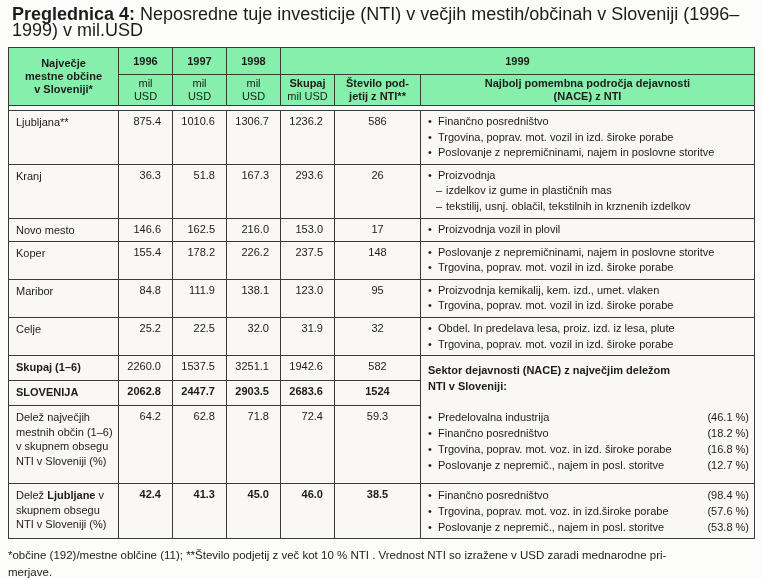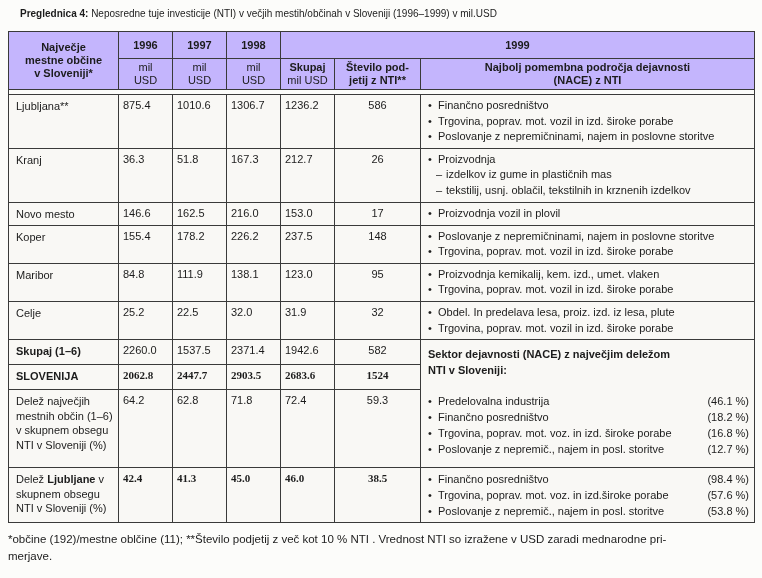--- a/index.html
+++ b/index.html
@@ -7,63 +7,63 @@
   .page {
     width: 762px; height: 578px;
     background: #fcfcfa;
     font-family: "Liberation Sans", sans-serif;
     color: #1c1c1c;
     padding: 4px 8px 0 8px;
     position: relative;
     overflow: hidden;
   }
   .b { font-weight: bold; }
-  .title { margin: 2px 0 9px 12px; font-size: 10px; line-height: 16px; }
+  .title { margin: 2px 0 9px 4px; font-size: 18px; line-height: 16px; }
 
   table.nti {
     border-collapse: collapse;
     table-layout: fixed;
     width: 746px;
     background: #f9f8f5;
     border: 1px solid #3a3a3a;
   }
   th, td {
     border: 1px solid #3a3a3a;
     font-size: 11px;
     vertical-align: top;
     padding: 3px 4px;
   }
   thead th {
-    background: #c4b5fd;
+    background: #86efac;
     text-align: center;
     vertical-align: middle;
     font-weight: normal;
     padding: 2px;
     line-height: 13px;
   }
   thead th .hl { display: block; line-height: 13px; }
   thead tr.sub th { border-bottom: none; }
   tr.gap td {
     height: 5px; padding: 0;
     background: #fcfcfa;
     border-left: none; border-right: none;
     border-top: 1px solid #3a3a3a;
     border-bottom: 1px solid #3a3a3a;
   }
   td.name { padding: 4px 4px 3px 7px; line-height: 14.5px; }
-  td.num  { text-align: left; padding-right: 11px; padding-top: 4px; }
+  td.num  { text-align: right; padding-right: 11px; padding-top: 4px; }
   td.cnt  { text-align: center; padding-top: 4px; }
   td.act  { padding: 3px 5px 3px 7px; }
   .line { line-height: 15.6px; white-space: nowrap; overflow: hidden; }
   .line .mk { display: inline-block; width: 10px; }
   .line.dash { padding-left: 8px; }
   .pline { display: flex; justify-content: space-between; line-height: 16px; }
   .pline .mk { display: inline-block; width: 10px; }
   .pline .pct { padding-left: 4px; }
-  tr.boldvals td.num, tr.boldvals td.cnt { font-weight: bold; font-family: Liberation Serif, serif; }
+  tr.boldvals td.num, tr.boldvals td.cnt { font-weight: bold; }
   td.sector { padding: 6px 5px 3px 7px; margin-left: 14px; }
   .sector-heading { font-weight: bold; line-height: 16px; margin-bottom: 15px; }
   .sector-heading span { display: block; }
   .notes { margin-top: 8px; font-size: 11.5px; }
   .opombe { display: flex; }
   .opombe .lbl { width: 54px; flex: 0 0 54px; font-weight: bold; }
   .note-body { flex: 1; line-height: 16.5px; }
   .note-body span { display: block; }
 </style>
 </head>
@@ -139,21 +139,21 @@
           <div class="line"><span class="mk">•</span><span>Trgovina, poprav. mot. vozil in izd. široke porabe</span></div>
           <div class="line"><span class="mk">•</span><span>Poslovanje z nepremičninami, najem in poslovne storitve</span></div>
         </td>
       </tr>
 
       <tr style="height:53px">
         <td class="name">Kranj</td>
         <td class="num">36.3</td>
         <td class="num">51.8</td>
         <td class="num">167.3</td>
-        <td class="num">212.7</td>
+        <td class="num">293.6</td>
         <td class="cnt">26</td>
         <td class="act">
           <div class="line"><span class="mk">•</span><span>Proizvodnja</span></div>
           <div class="line dash"><span class="mk">–</span><span>izdelkov iz gume in plastičnih mas</span></div>
           <div class="line dash"><span class="mk">–</span><span>tekstilij, usnj. oblačil, tekstilnih in krznenih izdelkov</span></div>
         </td>
       </tr>
 
       <tr style="height:23px">
         <td class="name">Novo mesto</td>
@@ -203,21 +203,21 @@
         <td class="act">
           <div class="line"><span class="mk">•</span><span>Obdel. In predelava lesa, proiz. izd. iz lesa, plute</span></div>
           <div class="line"><span class="mk">•</span><span>Trgovina, poprav. mot. vozil in izd. široke porabe</span></div>
         </td>
       </tr>
 
       <tr style="height:25px">
         <td class="name b">Skupaj (1–6)</td>
         <td class="num">2260.0</td>
         <td class="num">1537.5</td>
-        <td class="num">2371.4</td>
+        <td class="num">3251.1</td>
         <td class="num">1942.6</td>
         <td class="cnt">582</td>
         <td class="act sector" rowspan="3">
           <div class="sector-heading">
             <span>Sektor dejavnosti (NACE) z največjim deležom</span>
             <span>NTI v Sloveniji:</span>
           </div>
           <div class="pline">
               <span><span class="mk">•</span><span>Predelovalna industrija</span></span>
               <span class="pct">(46.1 %)</span>

